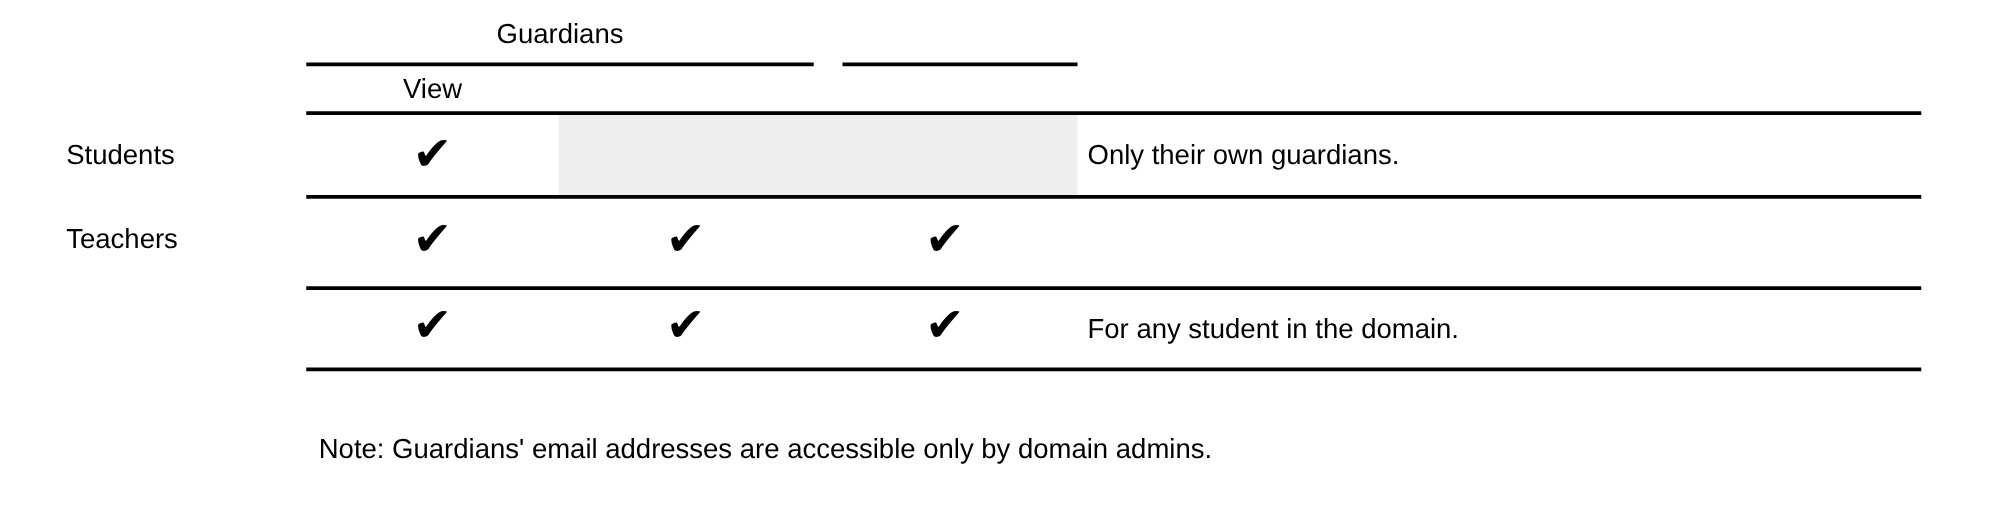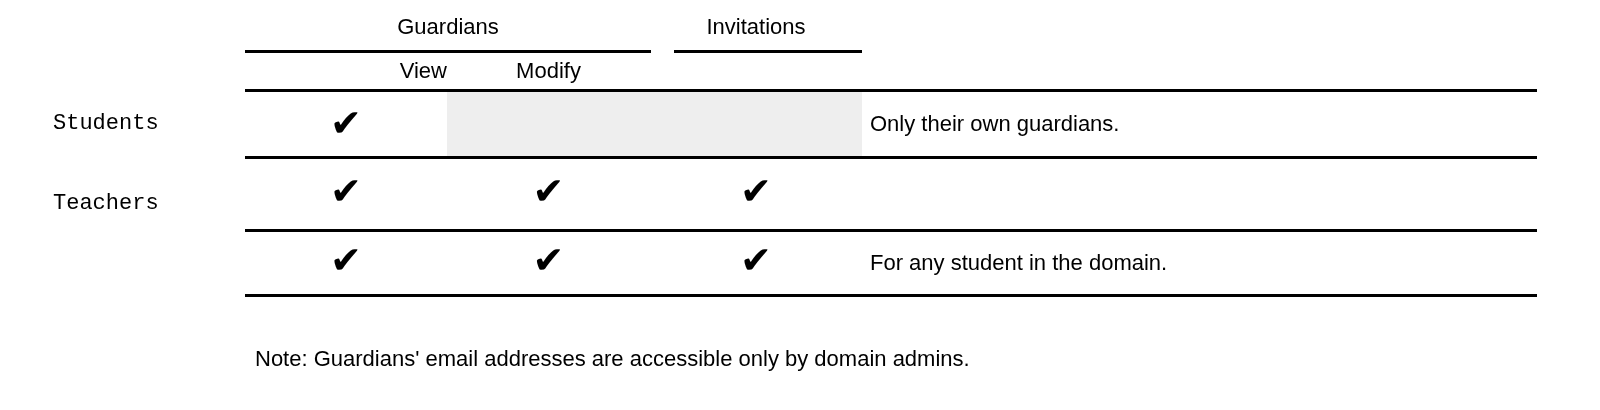--- a/index.html
+++ b/index.html
@@ -20,35 +20,35 @@
   .abs { position: absolute; }
   .rule { background: #000000; height: 3px; }
   .txt { font-size: 22px; line-height: 26px; }
   .center { text-align: center; }
 
   
   #guardians-label     { left: 245px; top: 14px;  width: 406px; }
   #invitations-label   { left: 650px; top: 14px;  width: 212px; }
   #guardians-underline { left: 245px; top: 50px;  width: 406px; }
   #invitations-underline { left: 674px; top: 50px; width: 188px; }
-  #col-view        { left: 245px; top: 58px; width: 202px; text-align: right; }
+  #col-view        { left: 245px; top: 58px; width: 202px; }
   #col-modify      { left: 447px; top: 58px; width: 203px; }
   #col-viewmodify  { left: 650px; top: 58px; width: 212px; }
   #header-rule { left: 245px; top: 89px;  width: 1292px; }
   #rule-1      { left: 245px; top: 156px; width: 1292px; }
   #rule-2      { left: 245px; top: 229px; width: 1292px; }
   #rule-3      { left: 245px; top: 294px; width: 1292px; }
 
   
   #shaded { left: 447px; top: 92px; width: 415px; height: 64px; background: #eeeeee; }
 
   
-  .row-label { left: 53px; width: 186px; font-family: Liberation Mono, monospace; }
+  .row-label { left: 53px; width: 186px; }
   #label-0 { top: 111px; }
-  #label-1 { top: 191px; }
+  #label-1 { top: 178px; }
   #label-2 { top: 250px; }
 
   
   .check {
     font-family: "DejaVu Sans", sans-serif;
     font-weight: bold;
     font-size: 38px;
     line-height: 38px;
     text-align: center;
     width: 202px;
@@ -68,27 +68,25 @@
 
   
   #footnote { left: 255px; top: 346px; width: 1200px; }
 </style>
 </head>
 <body style="color: rgb(0, 0, 0);">
 
 <div class="canvas">
 
   <div class="abs txt center" id="guardians-label">Guardians</div>
-  <div class="abs txt center" id="invitations-label">Invitations</div>
 
   <div class="abs rule" id="guardians-underline" style="background: rgb(0, 0, 0);"></div>
   <div class="abs rule" id="invitations-underline" style="background: rgb(0, 0, 0);"></div>
 
   <div class="abs txt center" id="col-view">View</div>
-  <div class="abs txt center" id="col-modify">Modify</div>
 
   <div class="abs rule" id="header-rule" style="background: rgb(0, 0, 0);"></div>
 
   <div class="abs" id="shaded" style="background: rgb(238, 238, 238);"></div>
 
   <div class="abs txt row-label" id="label-0">Students</div>
   <div class="abs check cv crow-0">✔</div>
   <div class="abs txt desc" id="desc-0">Only their own guardians.</div>
 
   <div class="abs rule" id="rule-1" style="background: rgb(0, 0, 0);"></div>

